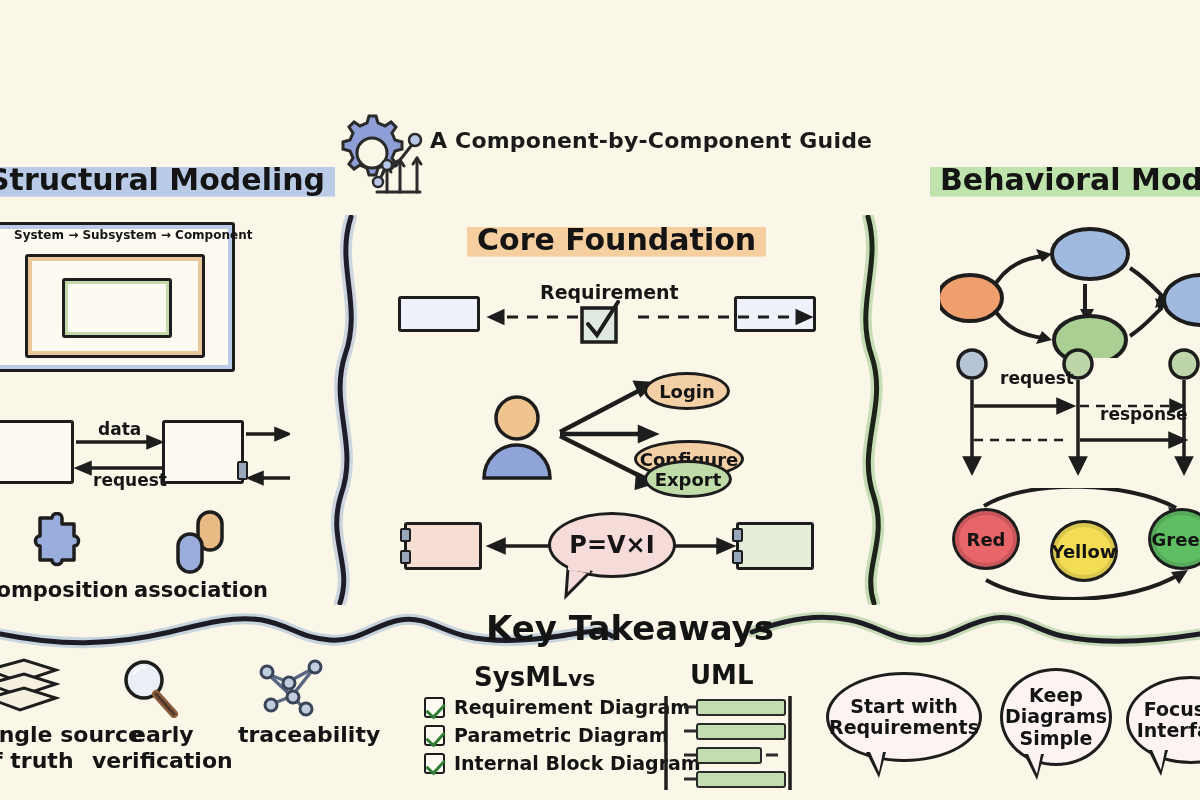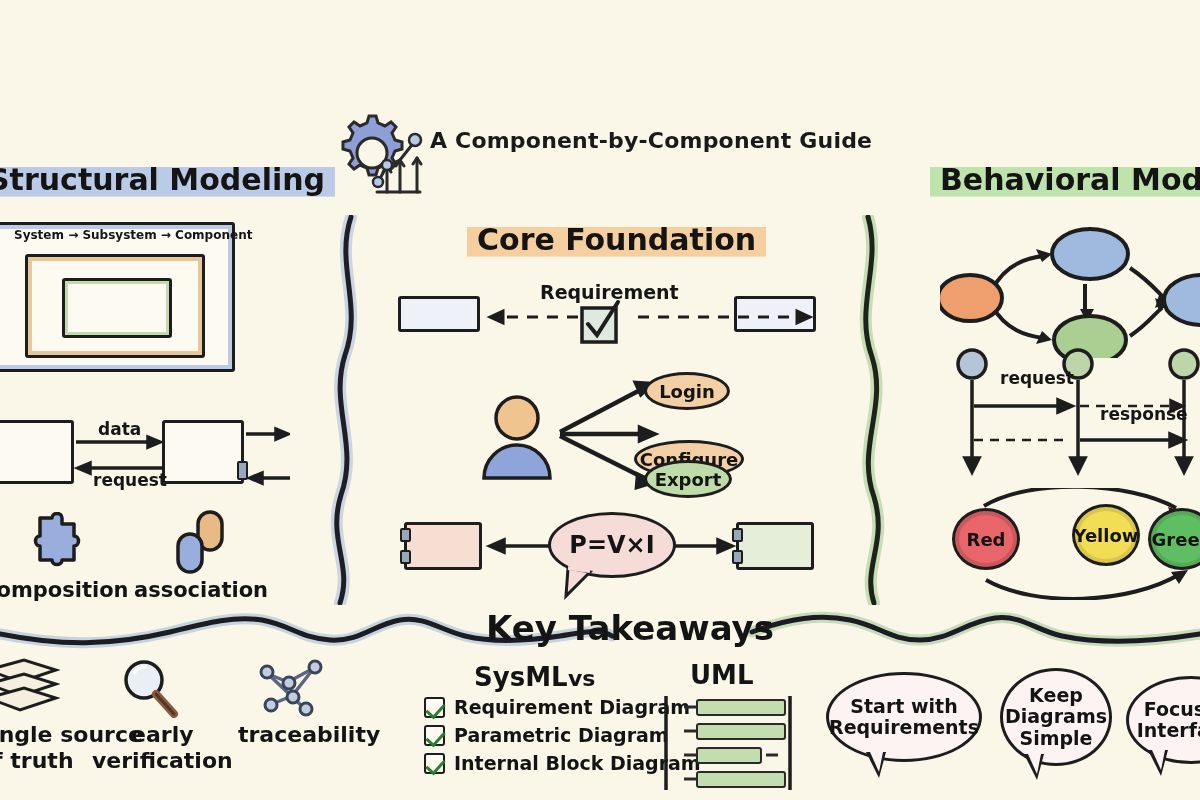--- a/index.html
+++ b/index.html
@@ -342,21 +342,21 @@
       <path d="M46 92 C 96 120, 190 116, 240 86"></path>
     </g>
     <g fill="#1d1d1d">
       <path d="M244 24 l-16 -5 l5 13 z"></path>
       <path d="M248 82 l-17 2 l8 12 z"></path>
     </g>
   </svg>
   <div class="abs ell" style="left:952px;top:508px;width:68px;height:62px;background:#e8656a;box-shadow: inset 0 0 0 4px rgba(0,0,0,.13);">
     <span>Red</span>
   </div>
-  <div class="abs ell" style="left:1050px;top:504px;width:68px;height:62px;background:#f2dd55;box-shadow: inset 0 0 0 4px rgba(0,0,0,.10); margin-left: 22px;">
+  <div class="abs ell" style="left:1050px;top:520px;width:68px;height:62px;background:#f2dd55;box-shadow: inset 0 0 0 4px rgba(0,0,0,.10);">
     <span>Yellow</span>
   </div>
   <div class="abs ell" style="left:1148px;top:508px;width:68px;height:62px;background:#5fbd62;box-shadow: inset 0 0 0 4px rgba(0,0,0,.10);">
     <span>Green</span>
   </div>
 
   <div class="abs" style="left:486px;top:608px;font-size:34px;font-weight:bold;color:#141414;">Key Takeaways</div>
 
   <svg class="abs" style="left:-16px;top:658px;" width="76" height="60" viewBox="0 0 76 60">
     <g stroke="#1d1d1d" stroke-width="3" fill="#f5efe0">

